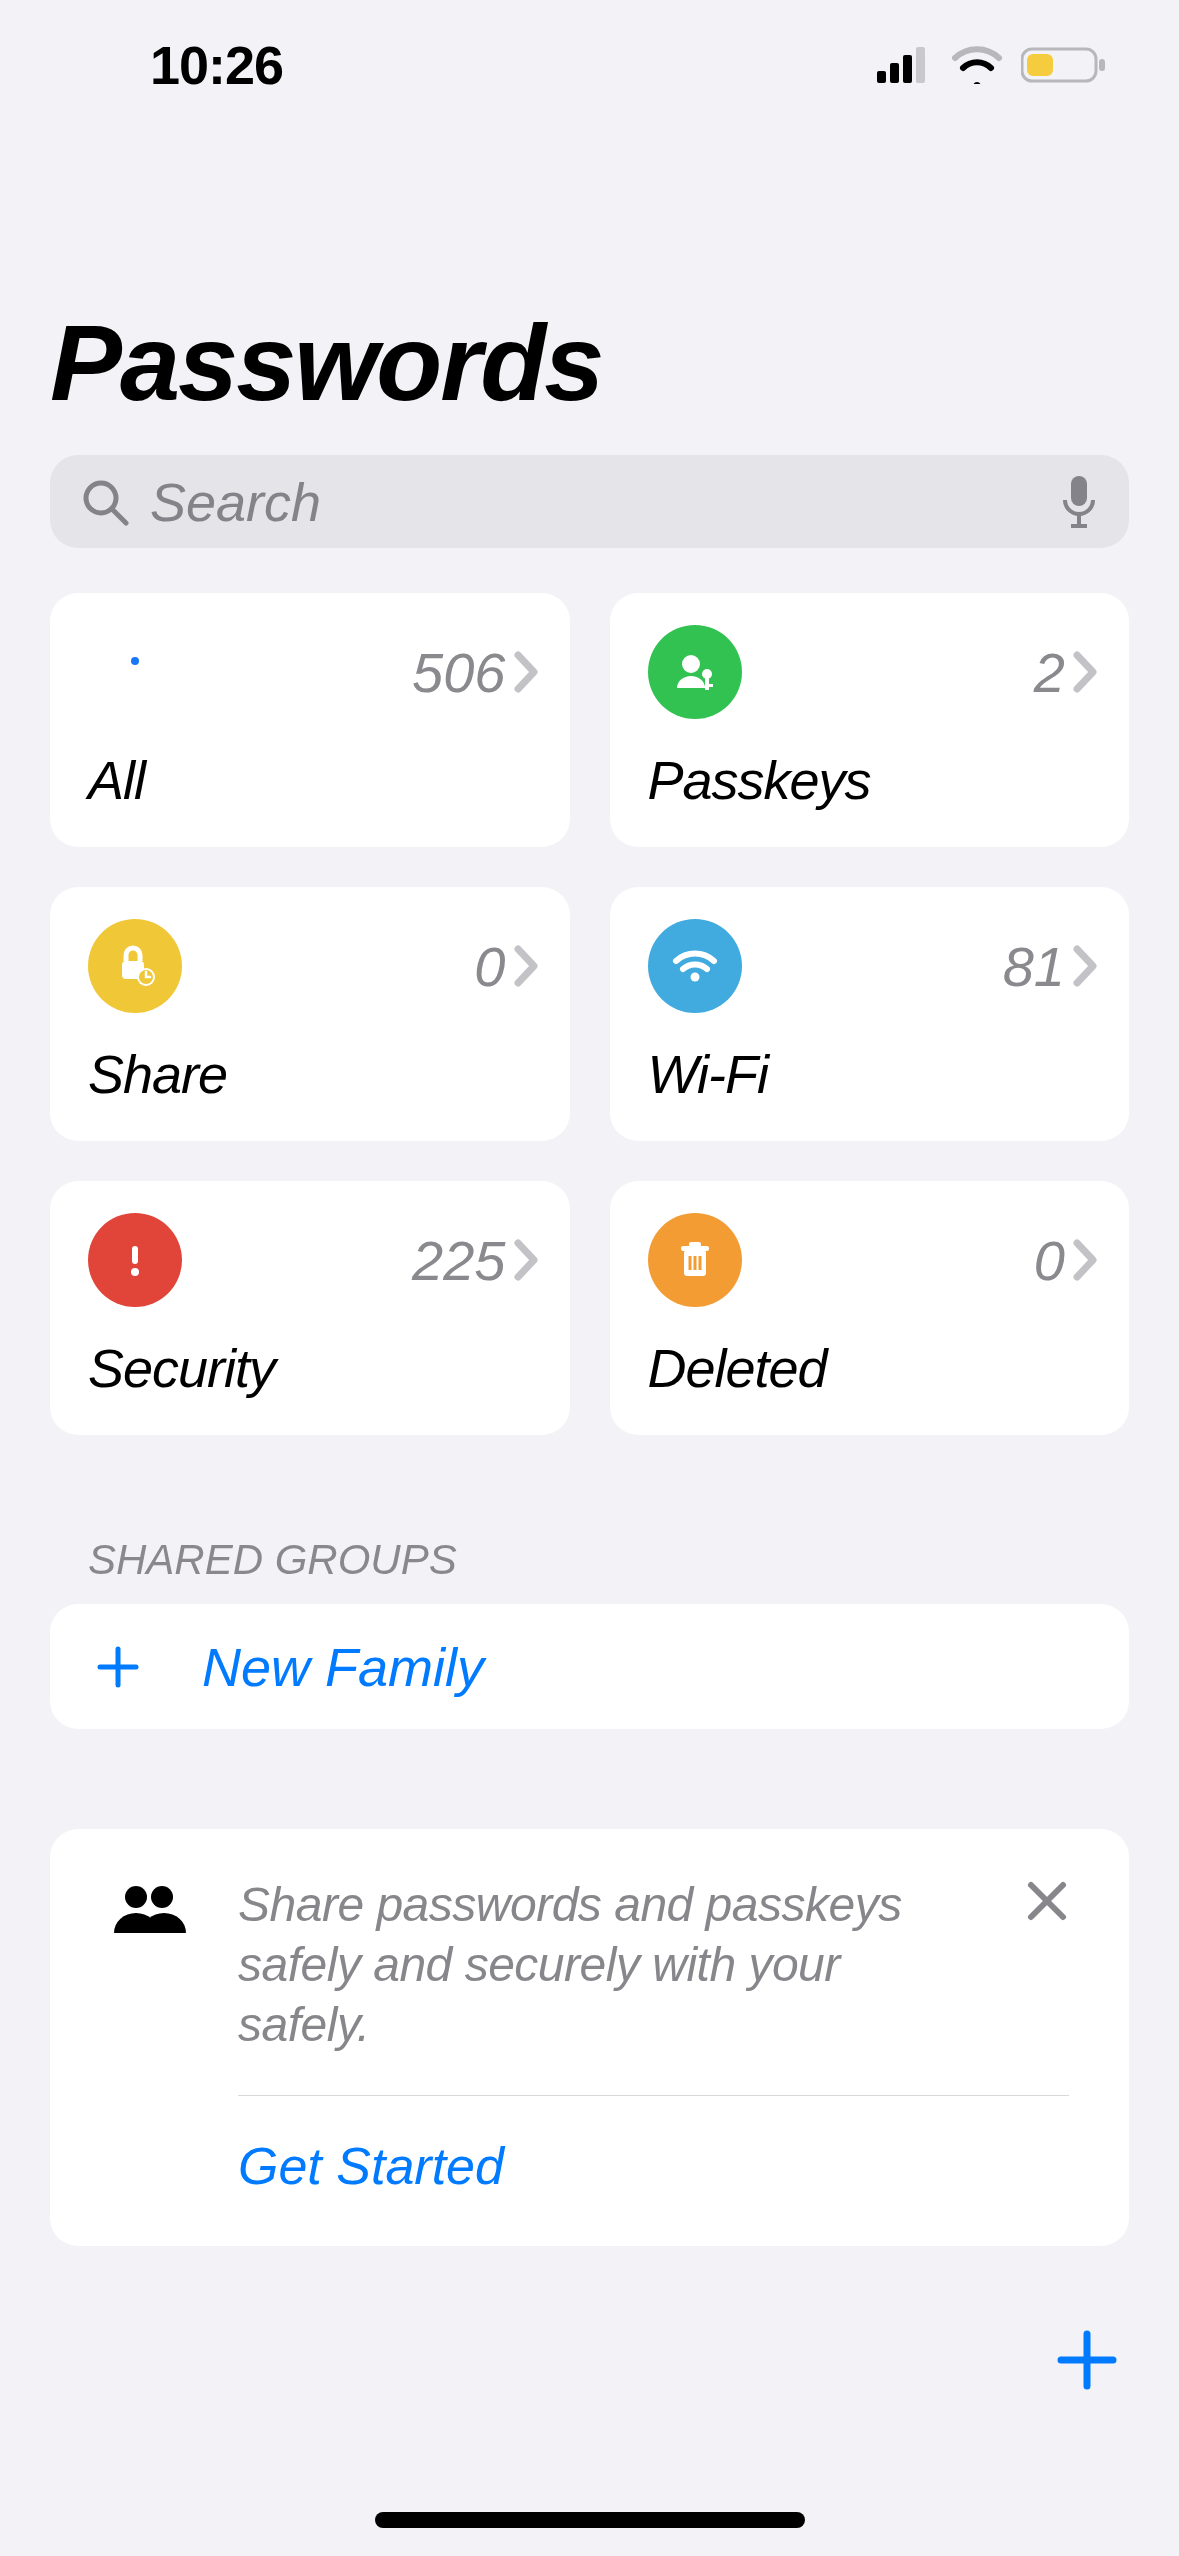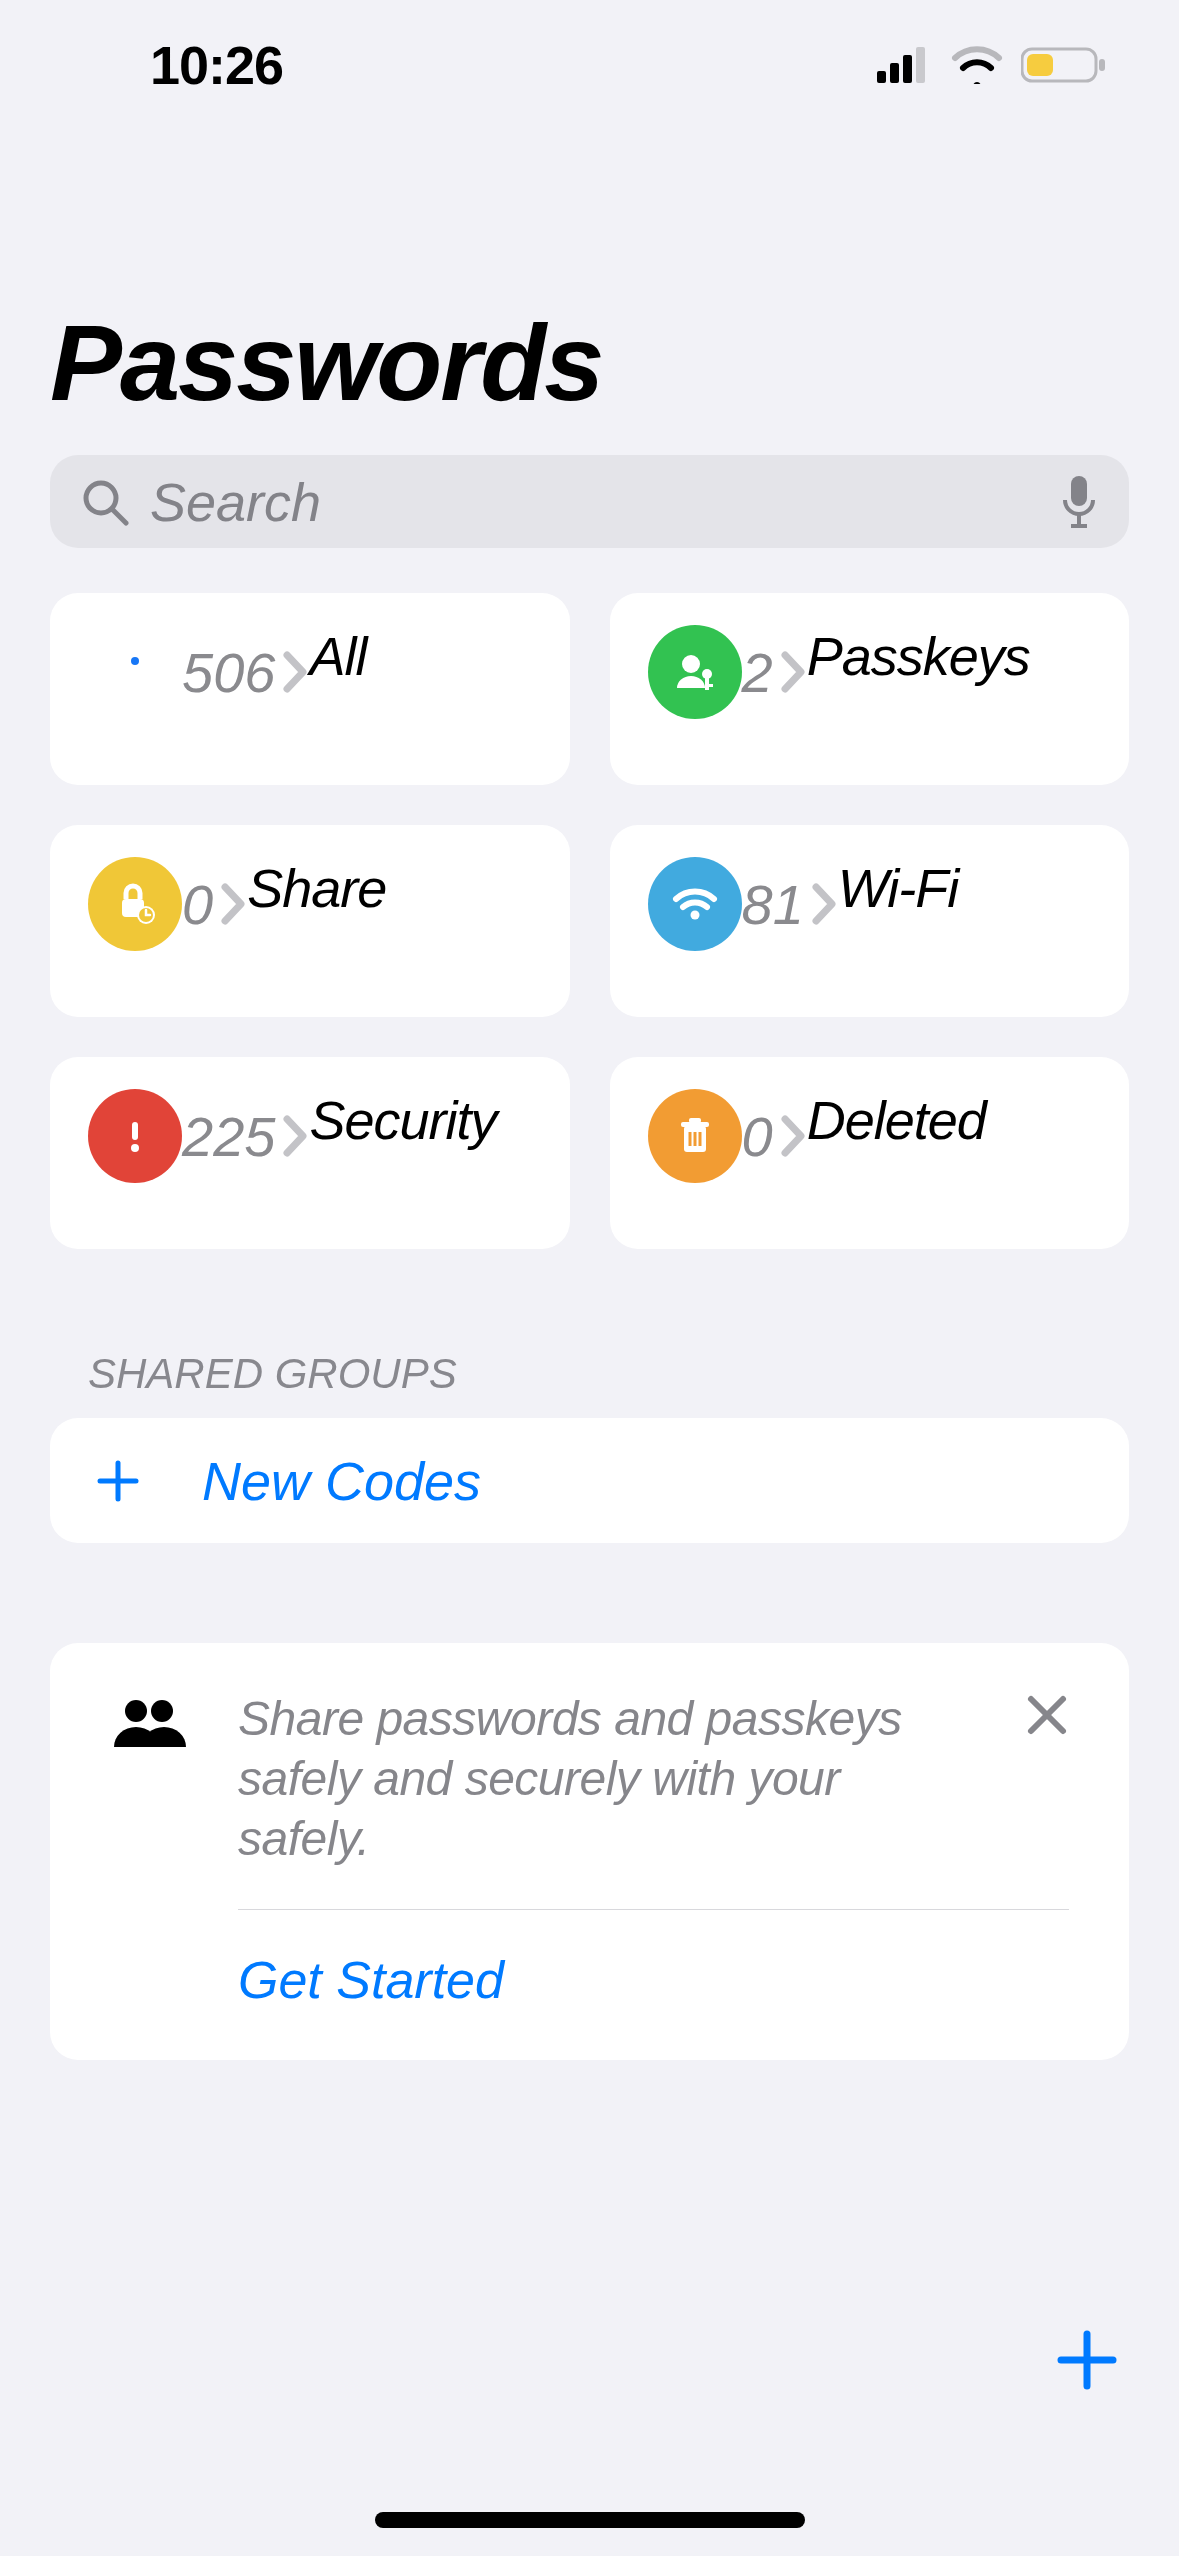--- a/index.html
+++ b/index.html
@@ -56,21 +56,21 @@
     margin-top: 45px;
     display: grid;
     grid-template-columns: 1fr 1fr;
     gap: 40px;
   }
   .card {
     background: #fff;
     border-radius: 28px;
     padding: 32px 30px 36px 38px;
     display: flex;
-    flex-direction: row;
+    flex-direction: column;
   }
   .card-top {
     display: flex;
     align-items: center;
     justify-content: space-between;
     margin-bottom: 30px;
   }
   .card-icon {
     width: 94px; height: 94px;
     border-radius: 50%;
@@ -337,21 +337,21 @@
 
   <div class="section-header">SHARED GROUPS</div>
   <div class="row-list">
     <div class="row">
       <div class="icon-slot">
         <svg width="48" height="48" viewBox="0 0 48 48">
             <line x1="24" y1="6" x2="24" y2="42" stroke="#007aff" stroke-width="5" stroke-linecap="round"></line>
             <line x1="6" y1="24" x2="42" y2="24" stroke="#007aff" stroke-width="5" stroke-linecap="round"></line>
           </svg>
       </div>
-      <span class="row-label">New Codes</span>
+      <span class="row-label">New Family</span>
     </div>
   </div>
 
   <div class="promo">
     <div class="promo-top">
       <div class="promo-icon">
         <svg width="80" height="56" viewBox="0 0 80 56">
             <circle cx="26" cy="14" r="11" fill="#000"></circle>
             <circle cx="52" cy="14" r="11" fill="#000"></circle>
             <path d="M4 50 a22 20 0 0 1 44 0 Z" fill="#000"></path>

